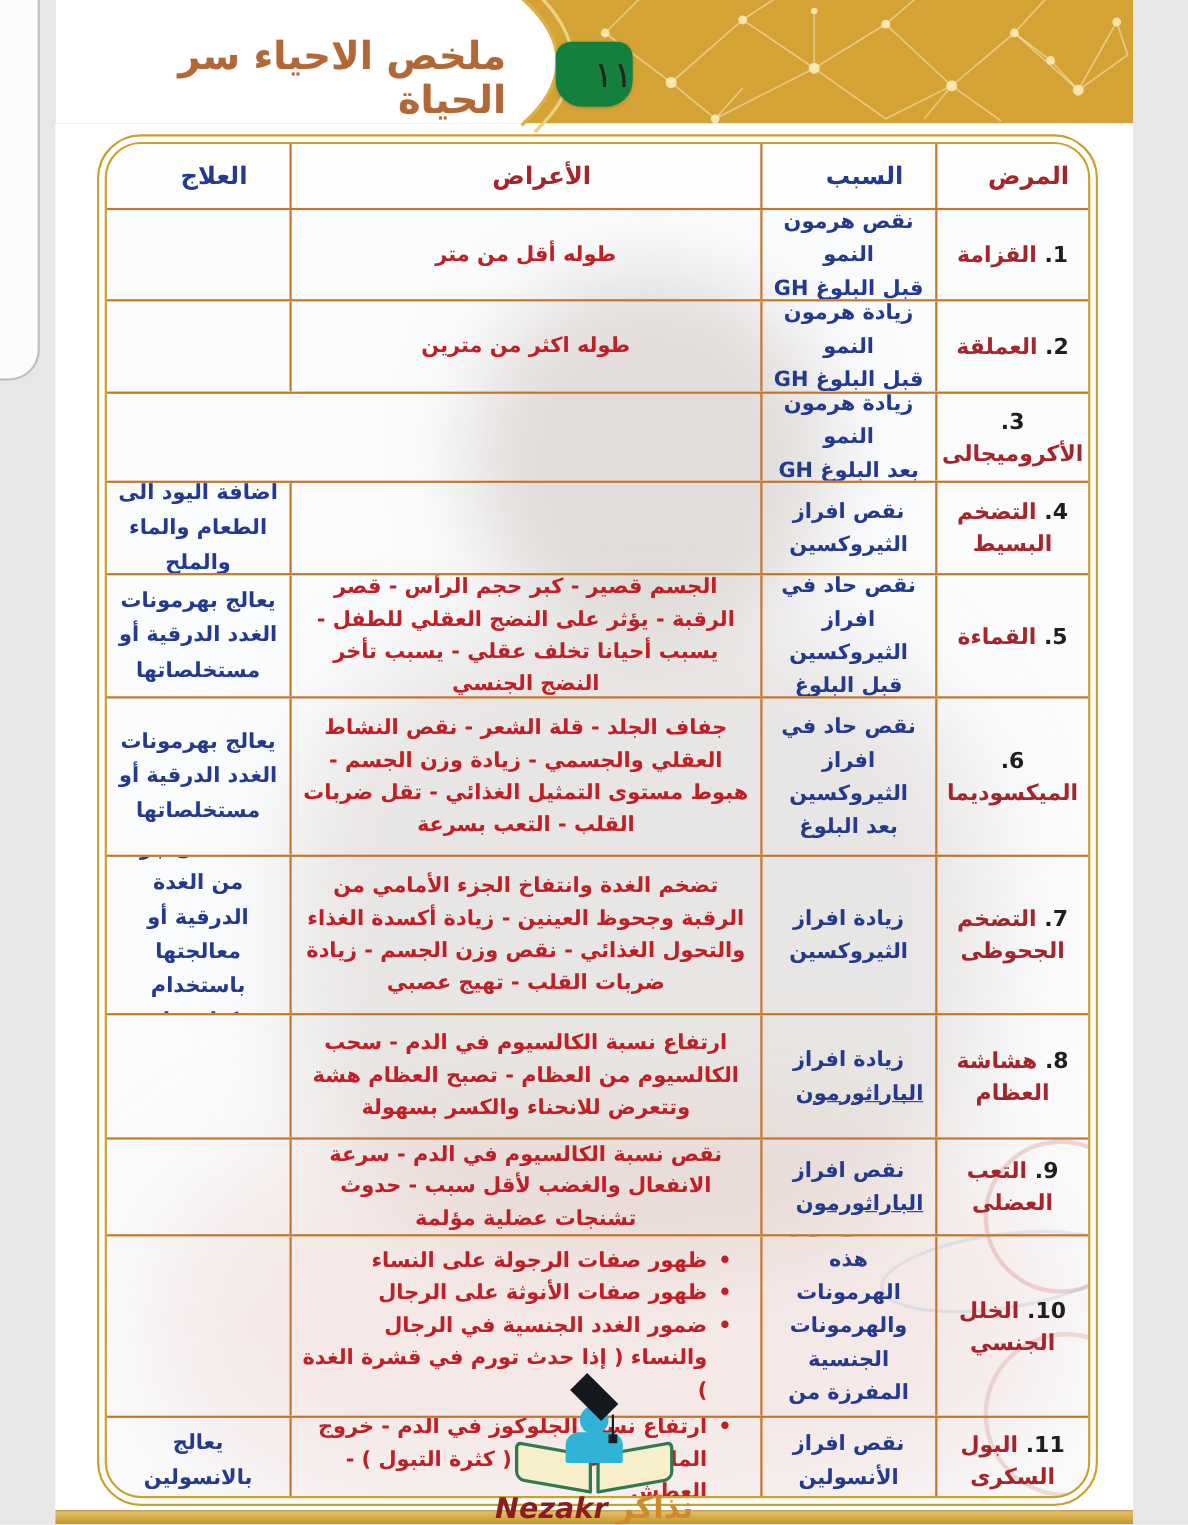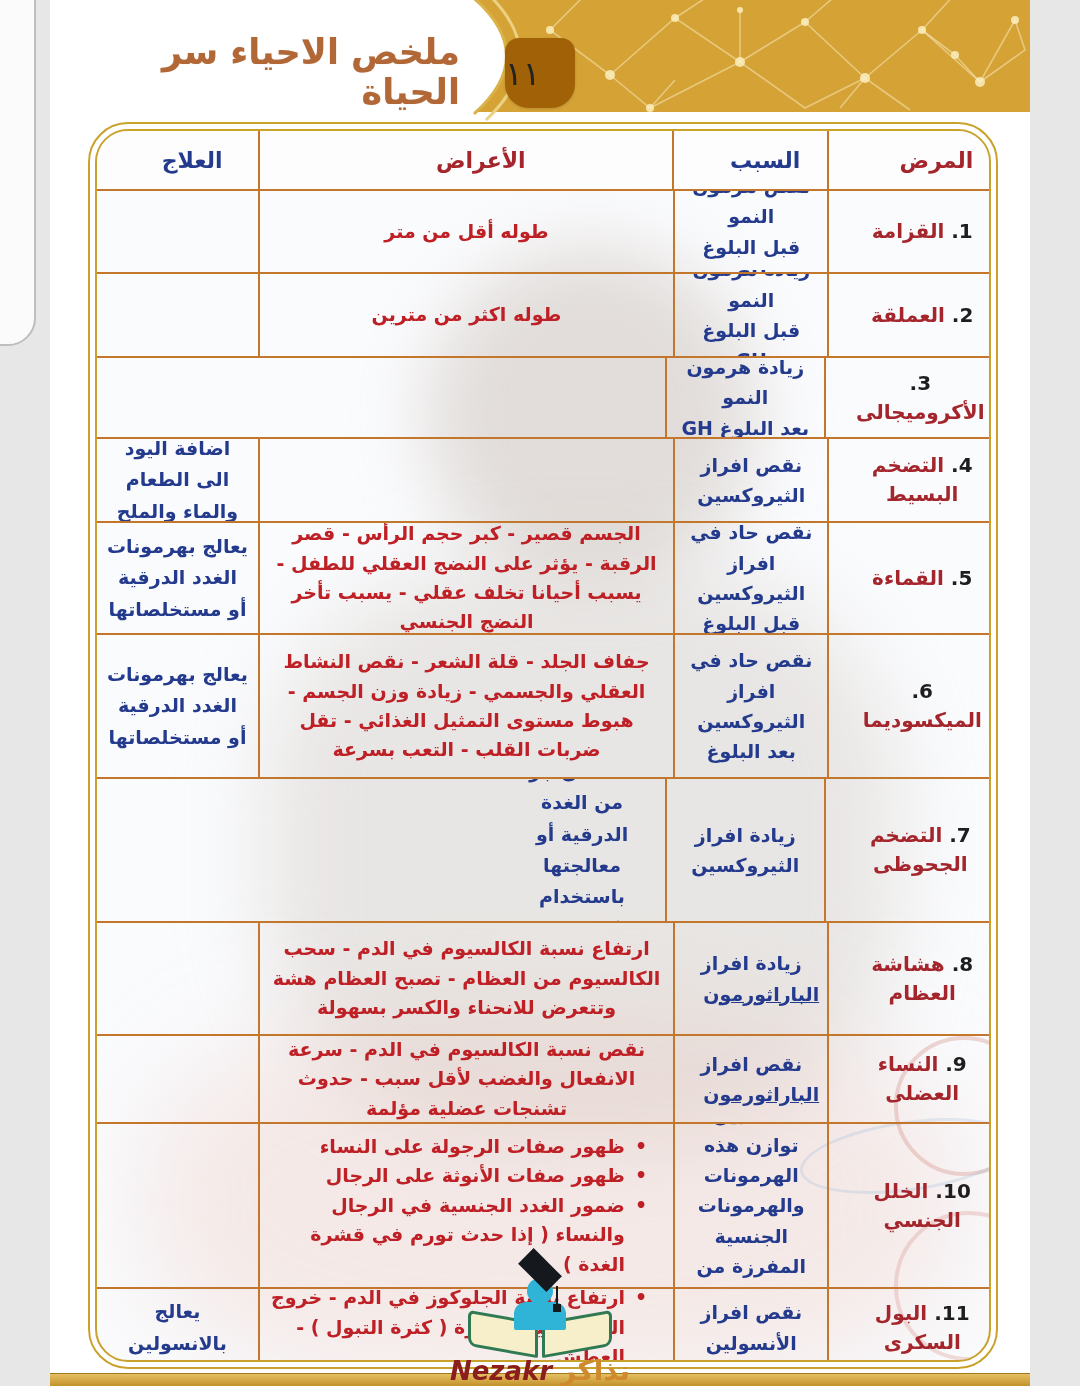--- a/index.html
+++ b/index.html
@@ -24,23 +24,23 @@
   .banner { position:absolute; left:0; top:0; width:980px; height:112px; background:var(--gold,#D5A335); }
   .net   { position:absolute; left:0; top:0; z-index:1; }
   .curve { position:absolute; left:0; top:0; z-index:2; overflow:visible; }
   .title {
     position:absolute; left:14px; top:16px; width:396px; height:112px; z-index:3;
     display:flex; align-items:center; justify-content:center;
     font-size:35px; font-weight:bold; color:var(--brown,#B26836);
     letter-spacing:0; text-shadow:0 0 1px rgba(120,60,20,.25);
   }
   .tab {
-    position:absolute; left:455px; top:38px; width:70px; height:70px; z-index:4;
-    background:#a16207; border-radius:14px 14px 24px 24px;
-    display:flex; align-items:center; justify-content:flex-end;
+    position:absolute; left:455px; top:38px; width:70px; height:59px; z-index:4;
+    background:#15803d; border-radius:14px 14px 24px 24px;
+    display:flex; align-items:center; justify-content:flex-start;
     font-size:33px; color:#232323; box-shadow:0 1px 3px rgba(0,0,0,.15);
   }
 
   
   .tframe {
     position:absolute; left:38px; top:122px; width:910px; height:1247px;
     border:2.5px solid var(--goldline,#C9A22C); border-radius:40px; padding:5px;
     background:#FFFFFF;
   }
   .tframe-inner {
@@ -62,21 +62,21 @@
 
   
   .grid { position:absolute; inset:0; z-index:2; display:flex; flex-direction:column; direction:rtl; }
   .thead { display:flex; flex:0 0 60px; border-bottom:2px solid var(--grid,#C2772C); background:rgba(255,255,255,.55); }
   .trow  { display:flex; border-bottom:2px solid var(--grid,#C2772C); overflow:hidden; }
   .trow:last-child { border-bottom:none; }
   .hcell, .cell { display:flex; flex-direction:column; align-items:center; justify-content:center;
                   text-align:center; padding:4px 10px; overflow:hidden; }
   .hcell + .hcell, .cell + .cell { border-left:none; }
   .thead > div + div, .trow > div + div { border-right:2px solid var(--grid,#C2772C); }
-  .c-disease   { width:15.4%;margin-left:26px; }
+  .c-disease   { width:15.4%; }
   .c-cause     { width:17.8%; }
   .c-symptoms  { width:48.0%; }
   .c-treatment { width:18.8%; }
   .hcell { font-size:22px; font-weight:bold;padding-left:39px; }
   .hred  { color:var(--red,#A4262C); }
   .hblue { color:var(--blue,#243B8D); }
 
   .cell.c-disease  { font-size:20px; font-weight:bold; line-height:1.45; }
   .dnum  { color:#1E1E1E; }
   .dname { color:var(--red,#A4262C); }
@@ -248,40 +248,43 @@
                 <div>يعالج بهرمونات الغدد الدرقية أو مستخلصاتها</div>
               </div>
             </div>
             <div class="trow" style="flex: 0 1 144px;">
               <div class="cell c-disease">
                 <div><span class="dnum">7. </span><span class="dname">التضخم الجحوظى</span></div>
               </div>
               <div class="cell c-cause">
                 <div class="cline">زيادة افراز الثيروكسين</div>
               </div>
+              <div class="cell c-symptoms">
+                <div class="sline">تضخم الغدة وانتفاخ الجزء الأمامي من الرقبة وجحوظ العينين - زيادة أكسدة الغذاء والتحول الغذائي - نقص وزن الجسم - زيادة ضربات القلب - تهيج عصبي</div>
+              </div>
               <div class="cell c-treatment">
                 <div>استئصال جزء من الغدة الدرقية أو معالجتها باستخدام مركبات طبية</div>
               </div>
             </div>
             <div class="trow" style="flex: 0 1 113px;">
               <div class="cell c-disease">
                 <div><span class="dnum">8. </span><span class="dname">هشاشة العظام</span></div>
               </div>
               <div class="cell c-cause">
                 <div class="cline">زيادة افراز</div>
                 <div class="cline u">الباراثورمون</div>
               </div>
               <div class="cell c-symptoms">
                 <div class="sline">ارتفاع نسبة الكالسيوم في الدم - سحب الكالسيوم من العظام - تصبح العظام هشة وتتعرض للانحناء والكسر بسهولة</div>
               </div>
               <div class="cell c-treatment"></div>
             </div>
             <div class="trow" style="flex: 0 1 88px;">
               <div class="cell c-disease">
-                <div><span class="dnum">9. </span><span class="dname">النساء العضلى</span></div>
+                <div><span class="dnum">9. </span><span class="dname">التعب العضلى</span></div>
               </div>
               <div class="cell c-cause">
                 <div class="cline">نقص افراز</div>
                 <div class="cline u">الباراثورمون</div>
               </div>
               <div class="cell c-symptoms">
                 <div class="sline">نقص نسبة الكالسيوم في الدم - سرعة الانفعال والغضب لأقل سبب - حدوث تشنجات عضلية مؤلمة</div>
               </div>
               <div class="cell c-treatment"></div>
             </div>

